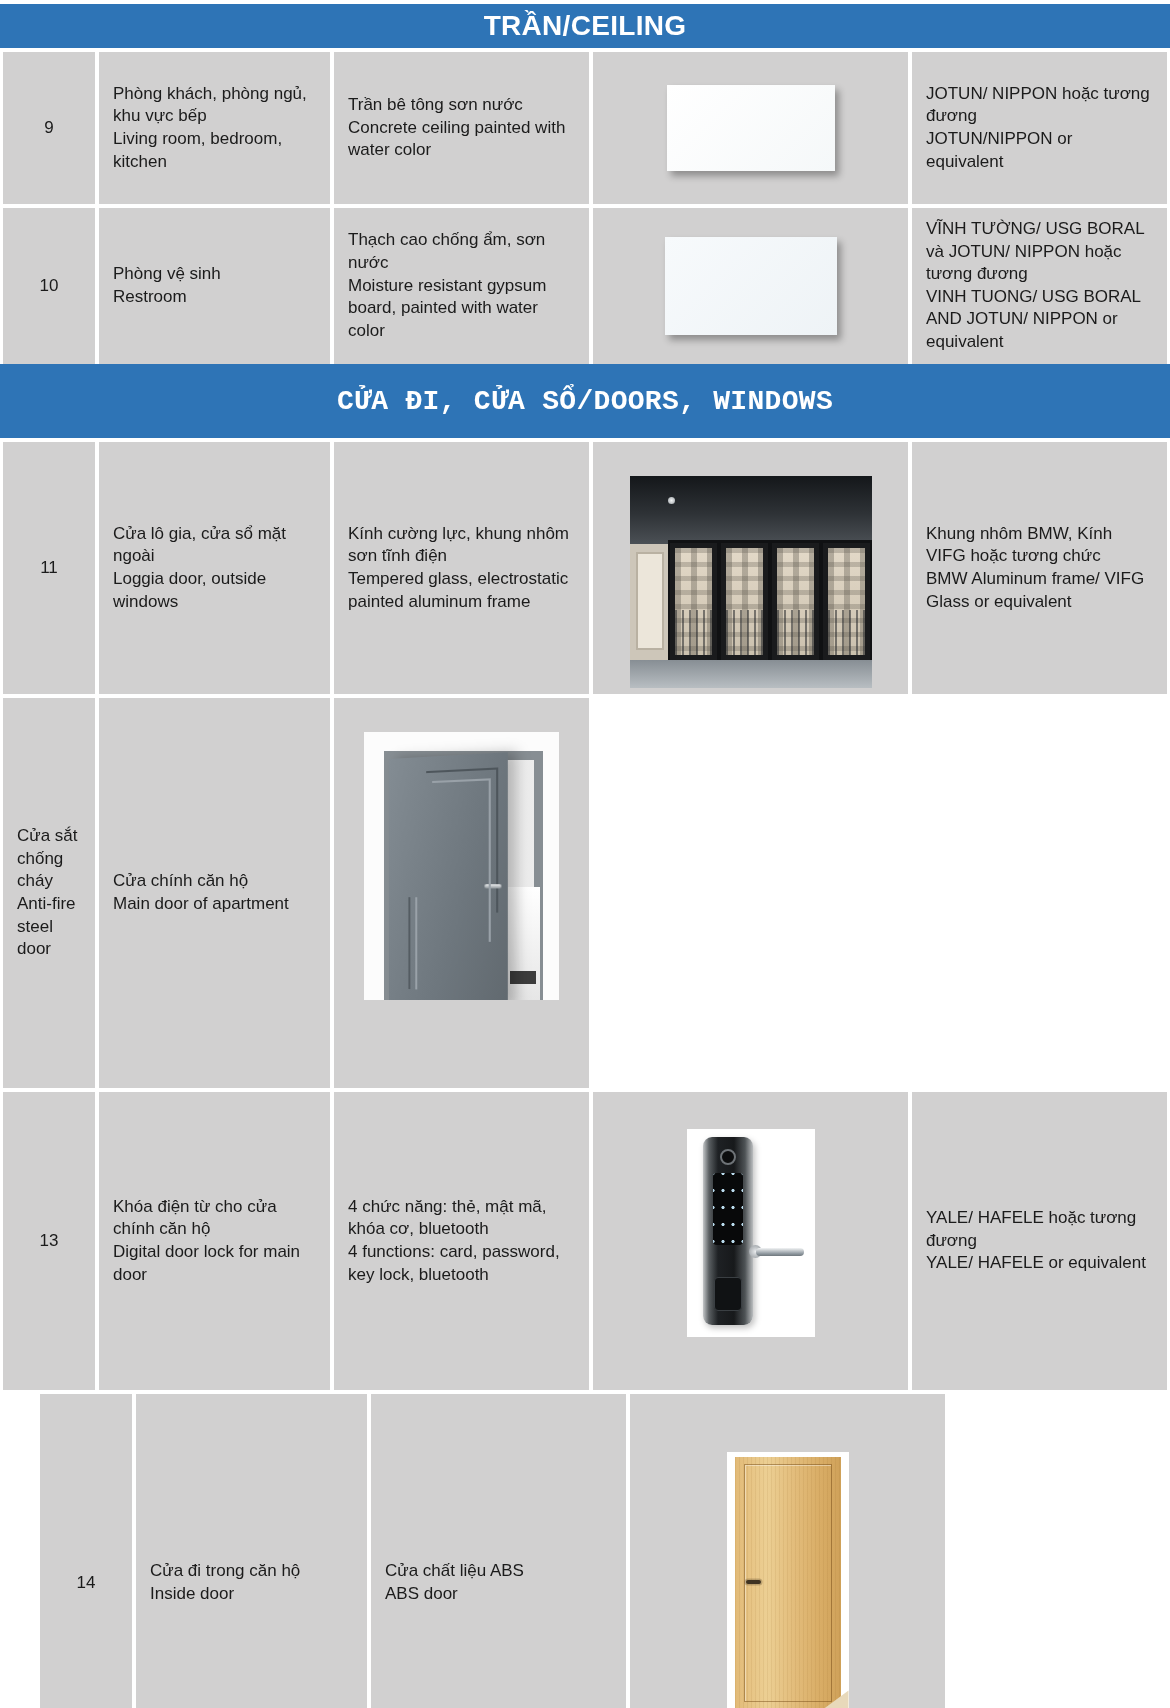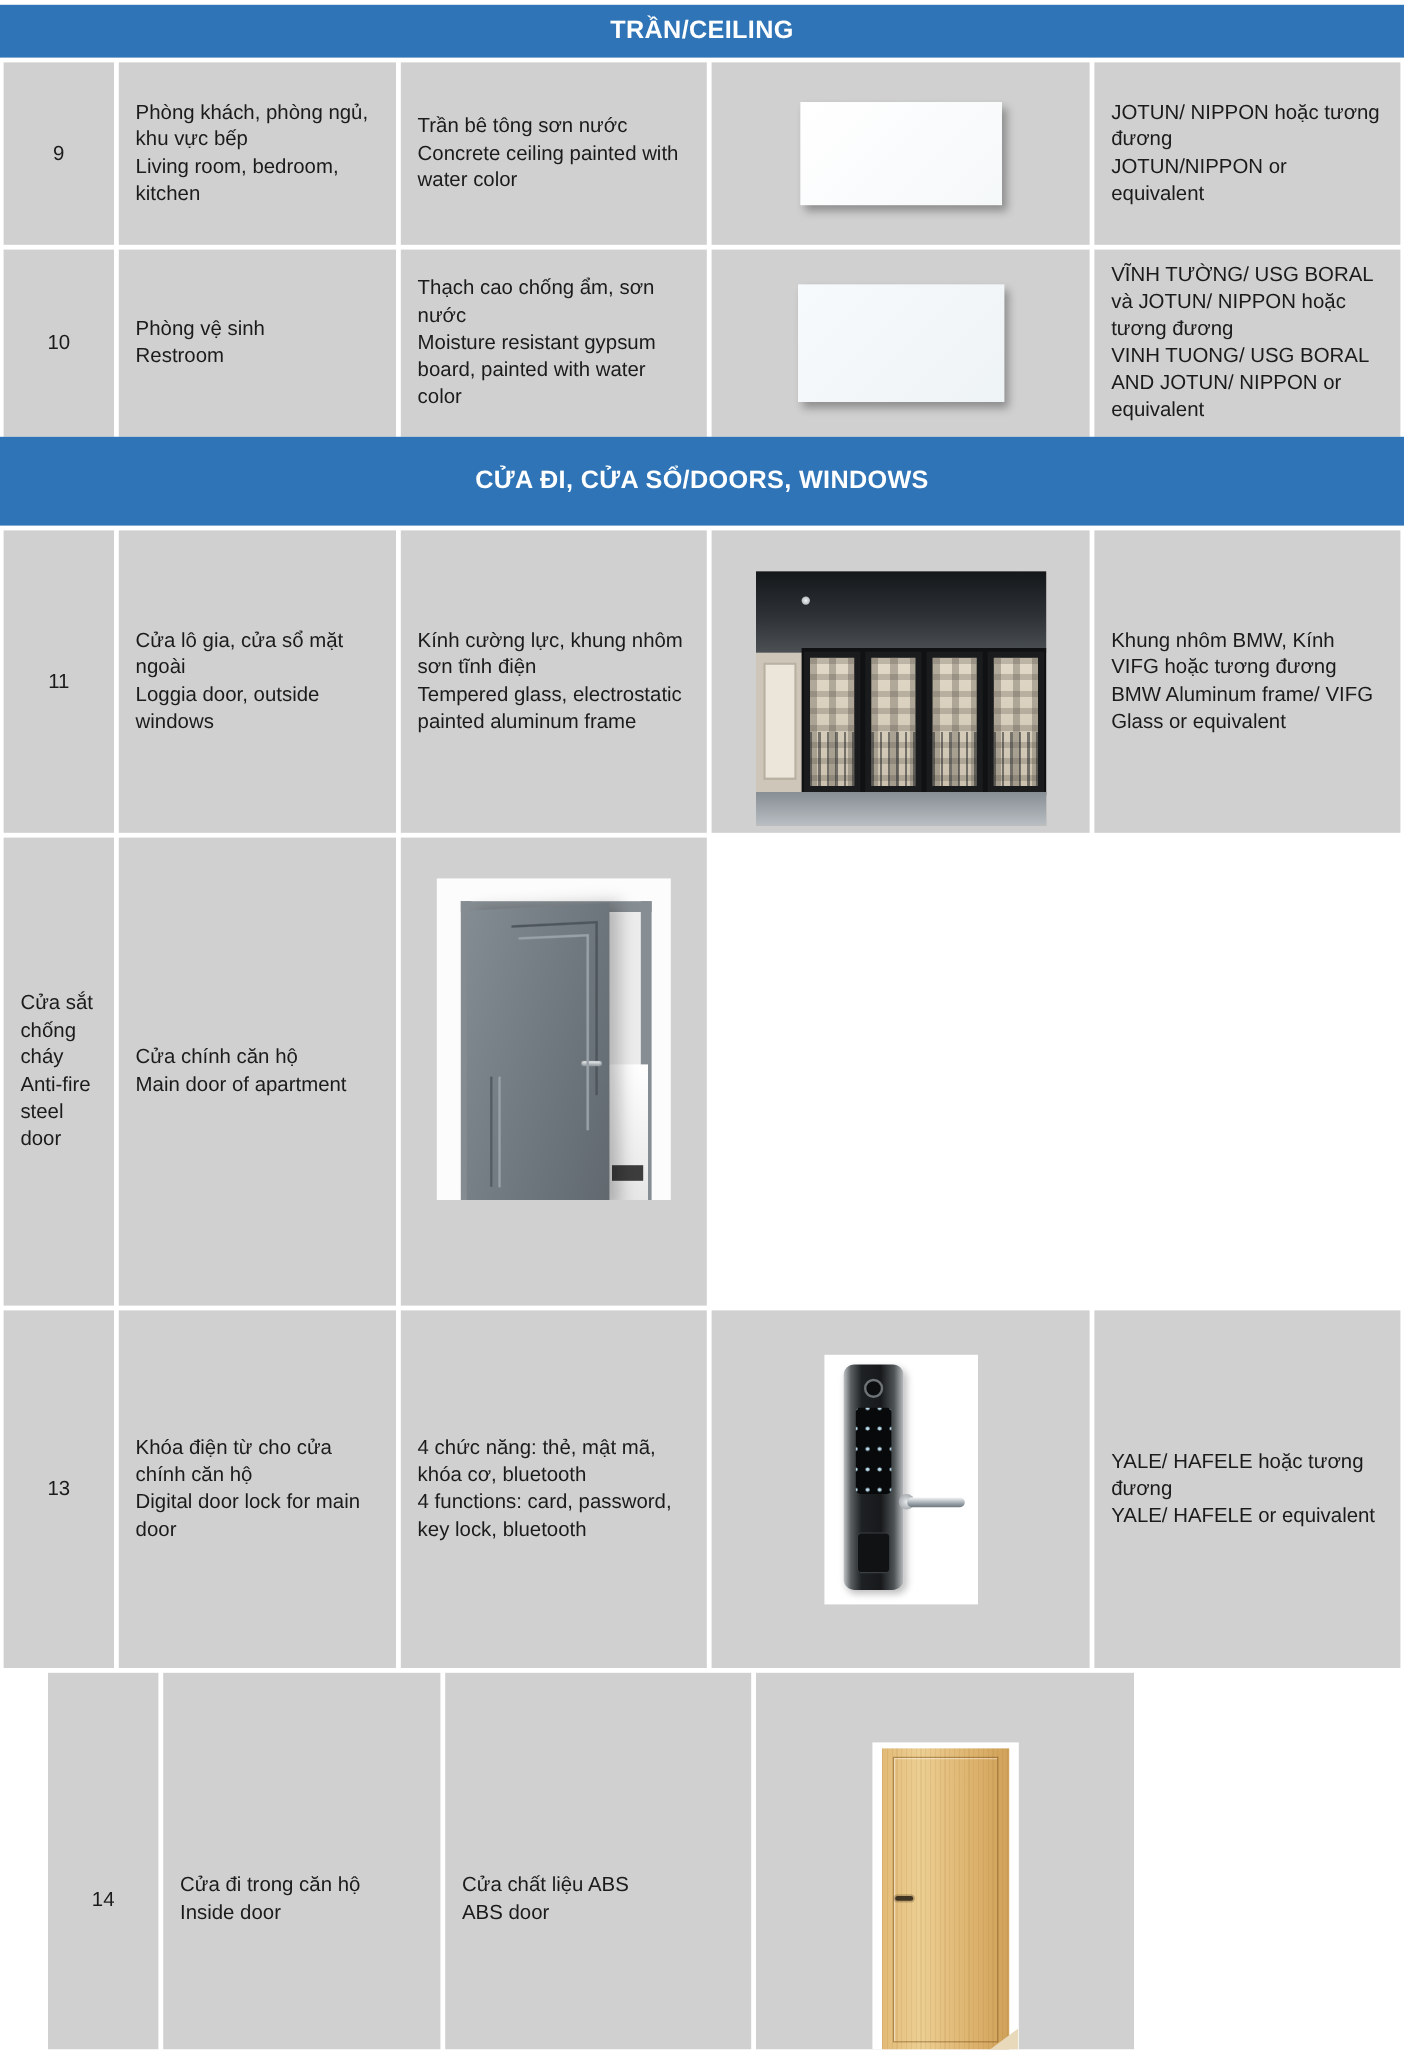--- a/index.html
+++ b/index.html
@@ -5,24 +5,24 @@
   html,body{margin:0;padding:0;background:#ffffff;}
   .sheet{
     width:1170px;height:1708px;background:#ffffff;
     font-family:"Liberation Sans","DejaVu Sans",sans-serif;
     color:#1b1b1b;display:flex;flex-direction:column;gap:4px;
     padding-top:4px;box-sizing:border-box;overflow:hidden;
   }
   .section-header{
     width:100%;background:#2e74b6;color:#ffffff;font-weight:bold;
     display:flex;align-items:center;justify-content:center;
-    font-size:21px;letter-spacing:.3px;flex:0 0 auto;
+    font-size:28px;letter-spacing:.3px;flex:0 0 auto;
   }
   .hdr1{height:44px;}
-  .hdr2{height:74px;}
+  .hdr2{height:74px;font-family:Liberation Mono, monospace;}
   .trow{
     display:grid;grid-template-columns:92px 231px 255px 315px 255px;
     column-gap:4px;margin:0 3px;flex:0 0 auto;
   }
   .cell{background:#d1d0d0;display:flex;align-items:center;}
   .num-cell{justify-content:center;font-size:17px;}
   .txt-cell{padding:10px 14px;box-sizing:border-box;}
   .cell-text{white-space:pre-line;font-size:17px;line-height:1.33;}
   .img-cell{justify-content:center;}
   .r9{height:152px;}  .r10{height:152px;}
@@ -181,21 +181,21 @@
         <div class="pw-glassrow">
           <div class="pw-pane"></div>
           <div class="pw-pane"></div>
           <div class="pw-pane"></div>
           <div class="pw-pane"></div>
         </div>
         <div class="pw-floor"></div>
       </div>
     </div>
     <div class="cell txt-cell">
-      <span class="cell-text">Khung nhôm BMW, Kính VIFG hoặc tương đương
+      <span class="cell-text">Khung nhôm BMW, Kính VIFG hoặc tương chức
 BMW Aluminum frame/ VIFG Glass or equivalent</span>
     </div>
   </div>
 
   <div class="trow r12">
     <div class="cell txt-cell">
       <span class="cell-text">Cửa sắt chống cháy
 Anti-fire steel door</span>
     </div>
     <div class="cell txt-cell">

